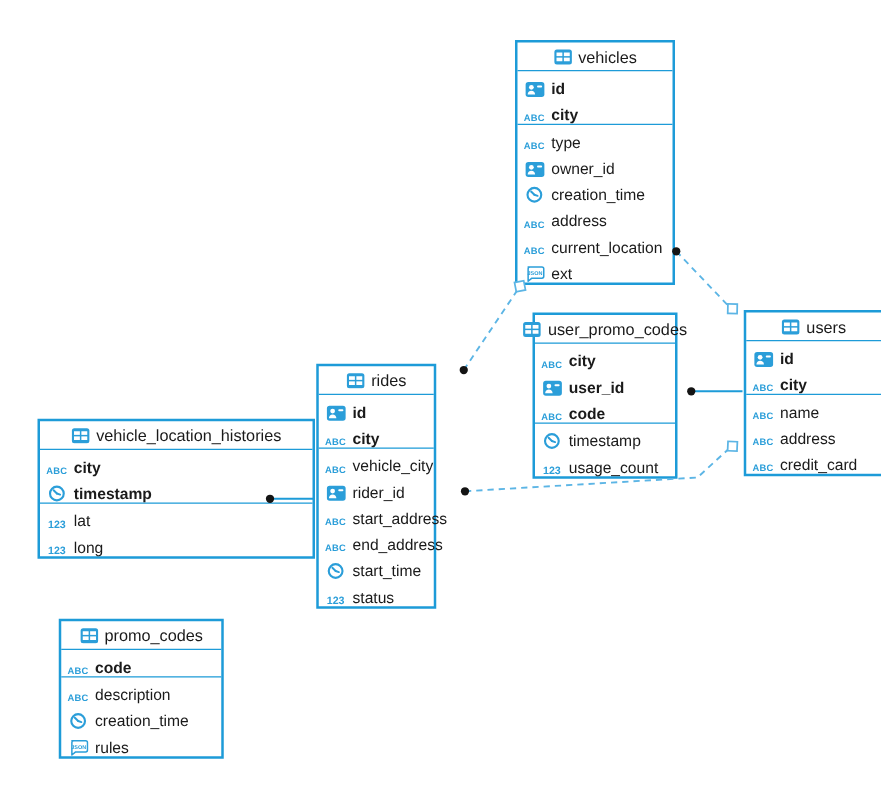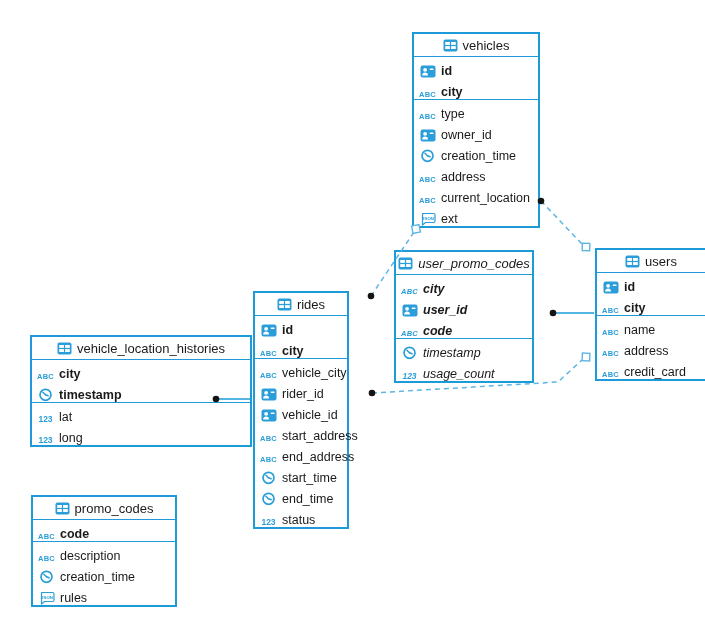--- a/index.html
+++ b/index.html
@@ -112,21 +112,21 @@
         <div class="trow">
           <span class="cicon">
             <svg width="16" height="14" viewBox="0 0 16 14">
               <path d="M2.5 1.5 h11 a1.5 1.5 0 0 1 1.5 1.5 v6 a1.5 1.5 0 0 1 -1.5 1.5 h-8 l-3 2.5 v-10 a1.5 1.5 0 0 1 1.5 -1.5 z" fill="#fff" stroke="#2b9ed9" stroke-width="1.2" stroke-linejoin="round"></path>
               <text x="8" y="8.2" font-size="4.4" font-weight="bold" text-anchor="middle" fill="#2b9ed9" font-family="Liberation Sans,sans-serif">JSON</text>
             </svg>
           </span>
           <span>ext</span>
         </div>
       </div>
-      <div class="er-table" style="left: 394px; top: 250px; width: 140px; font-style: italic;">
+      <div class="er-table" style="left: 426px; top: 250px; width: 116px;">
         <div class="thead">
           <span class="cicon" style="flex-basis: auto; width: auto;">
             <svg width="15" height="13" viewBox="0 0 15 13">
               <rect x="0.5" y="0.5" width="14" height="12" rx="2" fill="#2b9ed9"></rect>
               <rect x="2.2" y="3" width="4.7" height="2.9" fill="#fff"></rect>
               <rect x="8.1" y="3" width="4.7" height="2.9" fill="#fff"></rect>
               <rect x="2.2" y="7.1" width="4.7" height="2.9" fill="#fff"></rect>
               <rect x="8.1" y="7.1" width="4.7" height="2.9" fill="#fff"></rect>
             </svg>
           </span>
@@ -263,31 +263,20 @@
               <rect x="0.5" y="0.5" width="15" height="12" rx="2.2" fill="#2b9ed9"></rect>
               <circle cx="5.1" cy="4.8" r="1.9" fill="#fff"></circle>
               <path d="M2.1 10.6c0-1.9 1.4-3.1 3-3.1s3 1.2 3 3.1z" fill="#fff"></path>
               <rect x="9.6" y="3.4" width="4.1" height="1.6" rx="0.8" fill="#fff"></rect>
             </svg>
           </span>
           <span>rider_id</span>
         </div>
         <div class="trow">
           <span class="cicon">
-            <svg width="16" height="13" viewBox="0 0 16 13">
-              <rect x="0.5" y="0.5" width="15" height="12" rx="2.2" fill="#2b9ed9"></rect>
-              <circle cx="5.1" cy="4.8" r="1.9" fill="#fff"></circle>
-              <path d="M2.1 10.6c0-1.9 1.4-3.1 3-3.1s3 1.2 3 3.1z" fill="#fff"></path>
-              <rect x="9.6" y="3.4" width="4.1" height="1.6" rx="0.8" fill="#fff"></rect>
-            </svg>
-          </span>
-          <span>vehicle_id</span>
-        </div>
-        <div class="trow">
-          <span class="cicon">
             <span class="abc">ABC</span>
           </span>
           <span>start_address</span>
         </div>
         <div class="trow">
           <span class="cicon">
             <span class="abc">ABC</span>
           </span>
           <span>end_address</span>
         </div>
@@ -296,78 +285,68 @@
             <svg width="15" height="15" viewBox="0 0 15 15">
               <circle cx="7.5" cy="7.8" r="5.5" fill="#fff" stroke="#2b9ed9" stroke-width="1.7"></circle>
               <path d="M7.5 7.8 L4.9 5.2" stroke="#2b9ed9" stroke-width="1.5" stroke-linecap="round"></path>
               <path d="M7.5 7.8 L10.1 8.7" stroke="#2b9ed9" stroke-width="1.5" stroke-linecap="round"></path>
             </svg>
           </span>
           <span>start_time</span>
         </div>
         <div class="trow">
           <span class="cicon">
+            <span class="num">123</span>
+          </span>
+          <span>status</span>
+        </div>
+      </div>
+      <div class="er-table" style="left: 30px; top: 335px; width: 222px;">
+        <div class="thead">
+          <span class="cicon" style="flex-basis: auto; width: auto;">
+            <svg width="15" height="13" viewBox="0 0 15 13">
+              <rect x="0.5" y="0.5" width="14" height="12" rx="2" fill="#2b9ed9"></rect>
+              <rect x="2.2" y="3" width="4.7" height="2.9" fill="#fff"></rect>
+              <rect x="8.1" y="3" width="4.7" height="2.9" fill="#fff"></rect>
+              <rect x="2.2" y="7.1" width="4.7" height="2.9" fill="#fff"></rect>
+              <rect x="8.1" y="7.1" width="4.7" height="2.9" fill="#fff"></rect>
+            </svg>
+          </span>
+          <span>vehicle_location_histories</span>
+        </div>
+        <div class="trow pk">
+          <span class="cicon">
+            <span class="abc">ABC</span>
+          </span>
+          <span>city</span>
+        </div>
+        <div class="trow pk">
+          <span class="cicon">
             <svg width="15" height="15" viewBox="0 0 15 15">
               <circle cx="7.5" cy="7.8" r="5.5" fill="#fff" stroke="#2b9ed9" stroke-width="1.7"></circle>
               <path d="M7.5 7.8 L4.9 5.2" stroke="#2b9ed9" stroke-width="1.5" stroke-linecap="round"></path>
               <path d="M7.5 7.8 L10.1 8.7" stroke="#2b9ed9" stroke-width="1.5" stroke-linecap="round"></path>
             </svg>
           </span>
-          <span>end_time</span>
-        </div>
-        <div class="trow">
+          <span>timestamp</span>
+        </div>
+        <div class="trow sep">
           <span class="cicon">
             <span class="num">123</span>
           </span>
-          <span>status</span>
-        </div>
-      </div>
-      <div class="er-table" style="left: 30px; top: 335px; width: 222px;">
-        <div class="thead">
-          <span class="cicon" style="flex-basis: auto; width: auto;">
-            <svg width="15" height="13" viewBox="0 0 15 13">
-              <rect x="0.5" y="0.5" width="14" height="12" rx="2" fill="#2b9ed9"></rect>
-              <rect x="2.2" y="3" width="4.7" height="2.9" fill="#fff"></rect>
-              <rect x="8.1" y="3" width="4.7" height="2.9" fill="#fff"></rect>
-              <rect x="2.2" y="7.1" width="4.7" height="2.9" fill="#fff"></rect>
-              <rect x="8.1" y="7.1" width="4.7" height="2.9" fill="#fff"></rect>
-            </svg>
-          </span>
-          <span>vehicle_location_histories</span>
-        </div>
-        <div class="trow pk">
-          <span class="cicon">
-            <span class="abc">ABC</span>
-          </span>
-          <span>city</span>
-        </div>
-        <div class="trow pk">
-          <span class="cicon">
-            <svg width="15" height="15" viewBox="0 0 15 15">
-              <circle cx="7.5" cy="7.8" r="5.5" fill="#fff" stroke="#2b9ed9" stroke-width="1.7"></circle>
-              <path d="M7.5 7.8 L4.9 5.2" stroke="#2b9ed9" stroke-width="1.5" stroke-linecap="round"></path>
-              <path d="M7.5 7.8 L10.1 8.7" stroke="#2b9ed9" stroke-width="1.5" stroke-linecap="round"></path>
-            </svg>
-          </span>
-          <span>timestamp</span>
-        </div>
-        <div class="trow sep">
+          <span>lat</span>
+        </div>
+        <div class="trow">
           <span class="cicon">
             <span class="num">123</span>
           </span>
-          <span>lat</span>
-        </div>
-        <div class="trow">
-          <span class="cicon">
-            <span class="num">123</span>
-          </span>
           <span>long</span>
         </div>
       </div>
-      <div class="er-table" style="left: 31px; top: 495px; width: 146px;">
+      <div class="er-table" style="left: 47px; top: 495px; width: 132px;">
         <div class="thead">
           <span class="cicon" style="flex-basis: auto; width: auto;">
             <svg width="15" height="13" viewBox="0 0 15 13">
               <rect x="0.5" y="0.5" width="14" height="12" rx="2" fill="#2b9ed9"></rect>
               <rect x="2.2" y="3" width="4.7" height="2.9" fill="#fff"></rect>
               <rect x="8.1" y="3" width="4.7" height="2.9" fill="#fff"></rect>
               <rect x="2.2" y="7.1" width="4.7" height="2.9" fill="#fff"></rect>
               <rect x="8.1" y="7.1" width="4.7" height="2.9" fill="#fff"></rect>
             </svg>
           </span>

